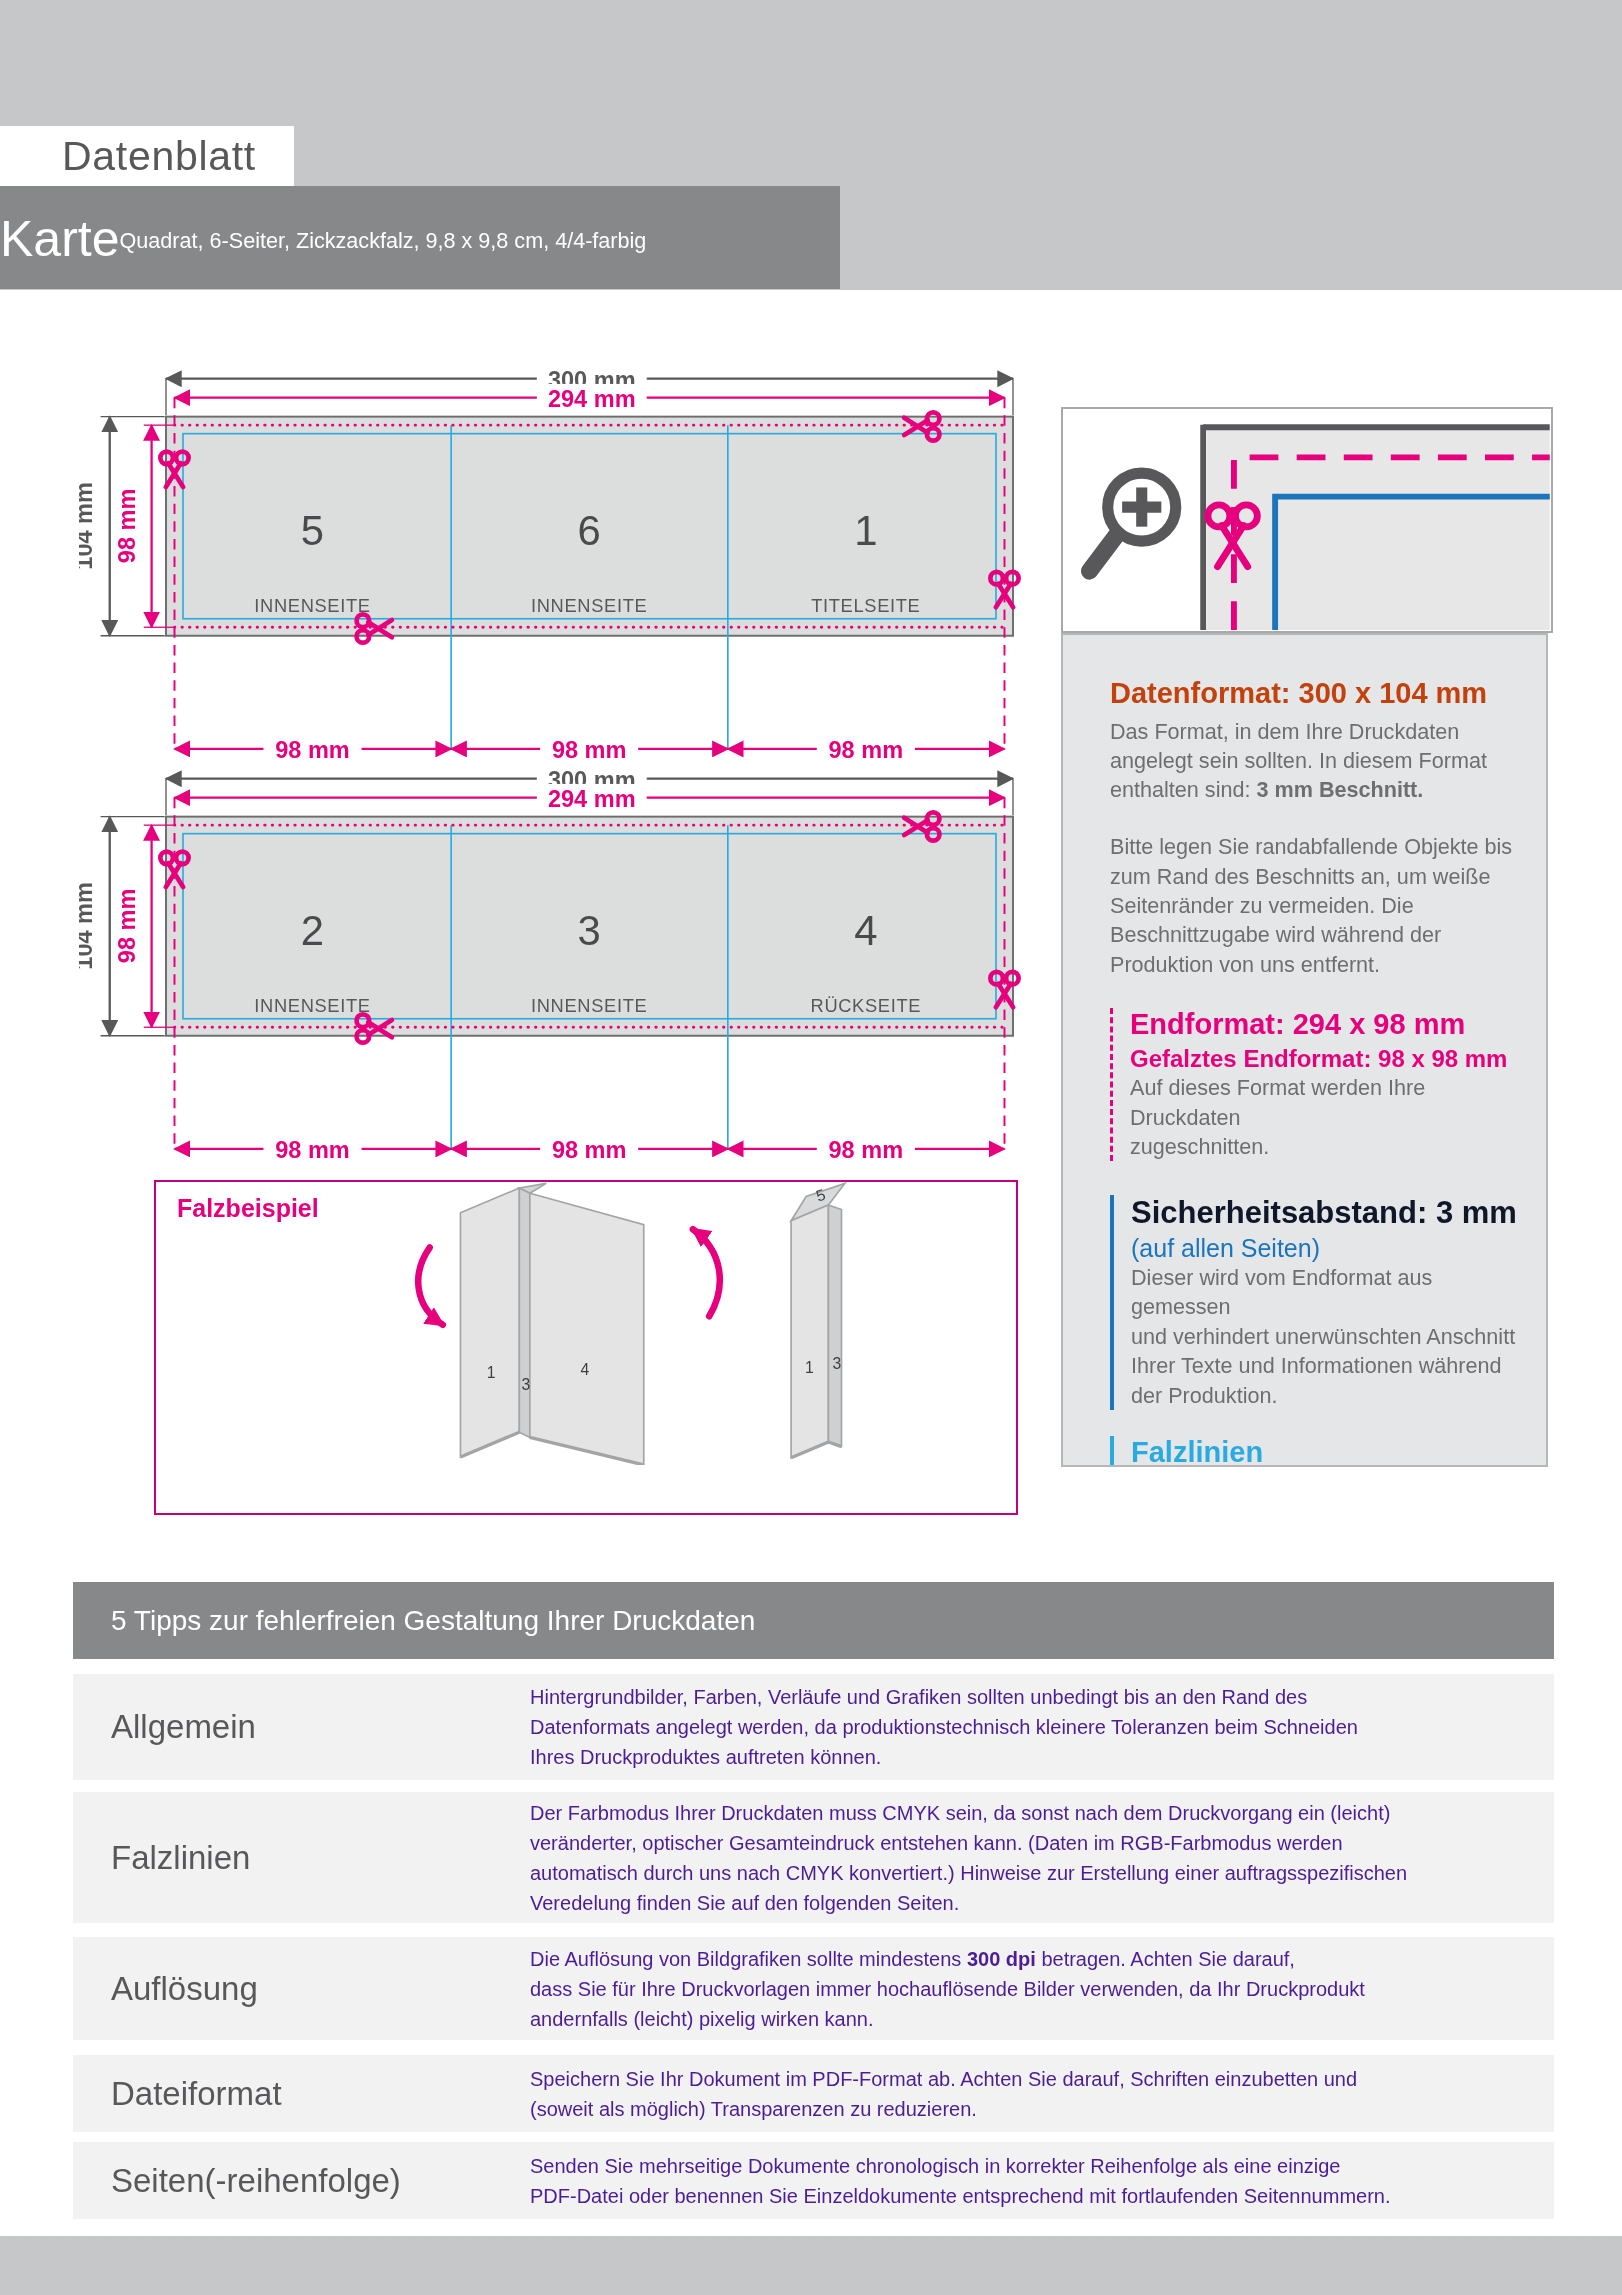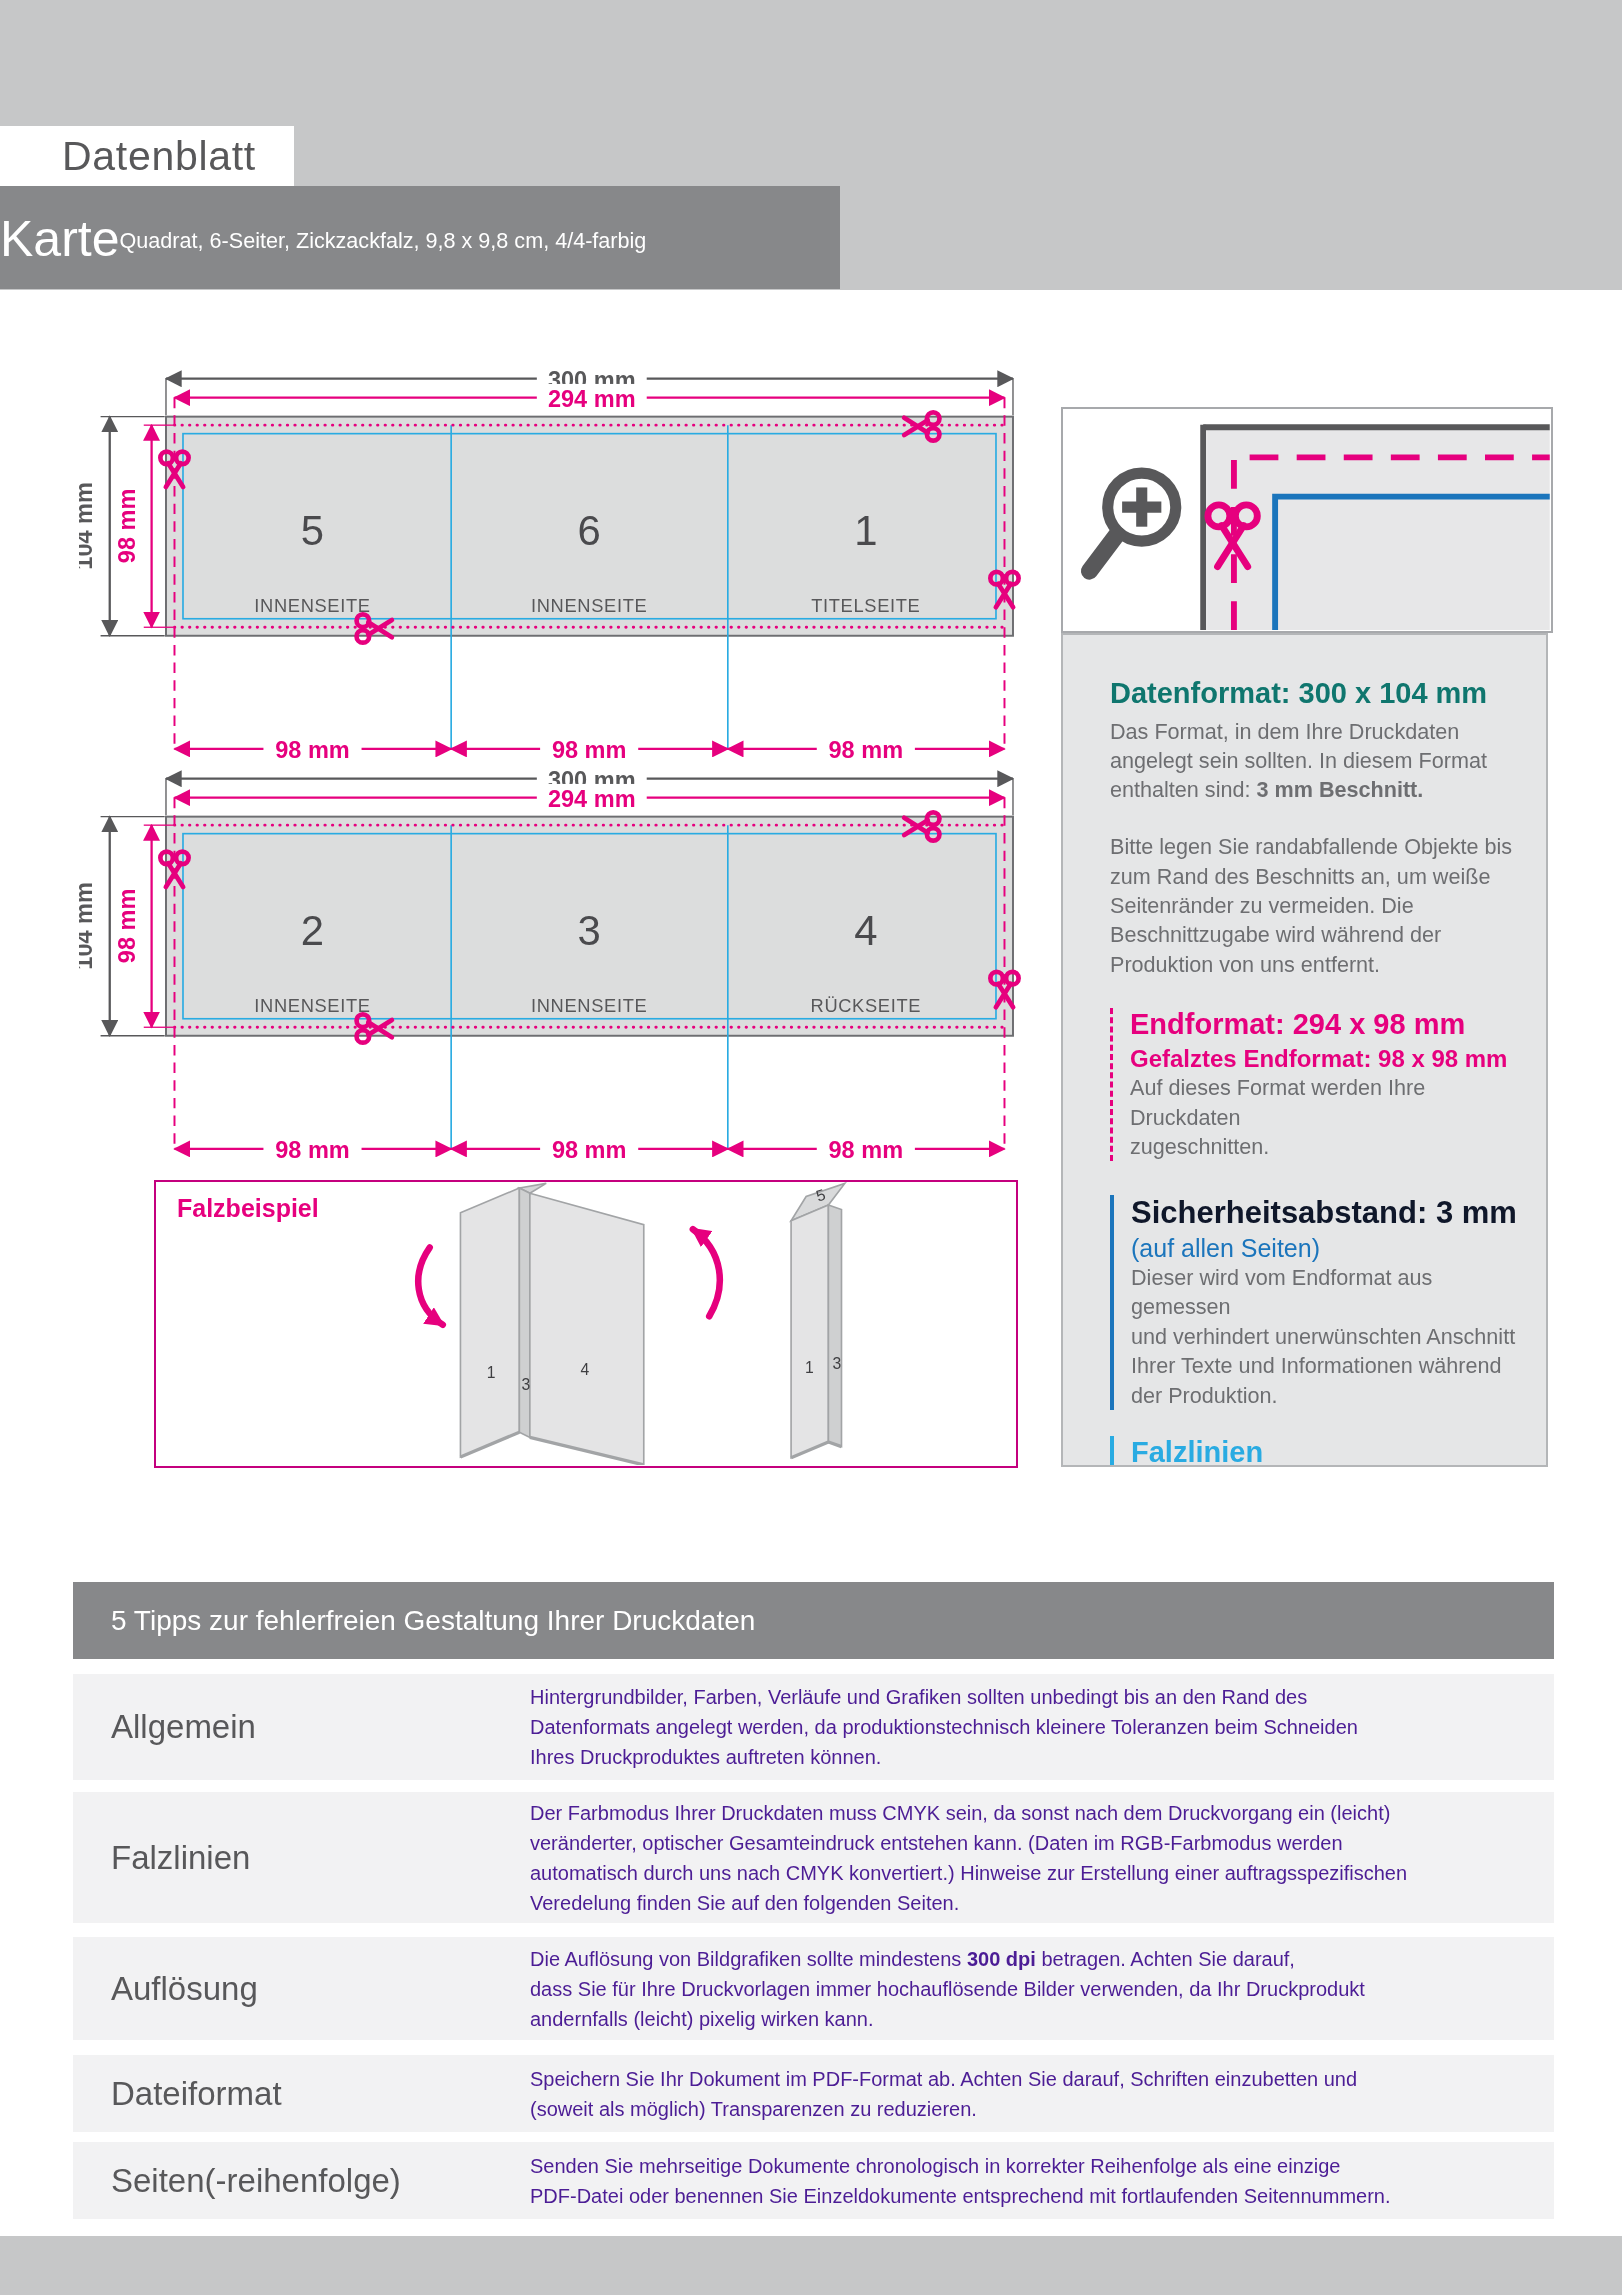--- a/index.html
+++ b/index.html
@@ -20,31 +20,31 @@
   
   .diag{position:absolute;}
   svg text{font-family:"Liberation Sans","DejaVu Sans",sans-serif;}
   .dimtext-dark{font-size:36px;font-weight:bold;fill:#58585a;text-anchor:middle;}
   .dimtext-mag{font-size:36px;font-weight:bold;fill:#e6007e;text-anchor:middle;}
   .pagenum{font-size:64px;fill:#4a4a4d;text-anchor:middle;}
   .panellabel{font-size:28px;letter-spacing:1px;fill:#58585a;text-anchor:middle;}
   .foldnum{font-size:24px;fill:#3f3f42;text-anchor:middle;}
 
   
-  .fold-box{left:154px;top:1180px;width:864px;height:288px;border:2.6px solid #c4007e;
+  .fold-box{left:154px;top:1180px;width:864px;height:335px;border:2.6px solid #c4007e;
             box-sizing:border-box;background:#ffffff;}
   .fold-title{position:absolute;left:21px;top:11.8px;font-size:25px;font-weight:bold;color:#e6007e;}
 
   
   .detail-box{left:1061px;top:407px;width:492px;height:226px;background:#ffffff;
               border:2.6px solid #a7a9ac;box-sizing:border-box;overflow:hidden;}
   .info-panel{left:1061px;top:633px;width:487px;height:834px;background:#e5e6e7;
               border:2px solid #b4b6b8;box-sizing:border-box;overflow:hidden;}
   .info-inner{padding:42px 26px 0 47px;}
-  .info-h1{font-size:29px;font-weight:bold;color:#0f766e;}
+  .info-h1{font-size:29px;font-weight:bold;color:#c2410c;}
   .info-p{font-size:21.6px;line-height:29.4px;color:#6d6e71;white-space:pre-line;}
   .mt10{margin-top:6.5px;} .mt42{margin-top:27.5px;} .mt44{margin-top:29px;}
   .mt52{margin-top:34px;} .mt40{margin-top:26px;}
   .sec{padding-left:17px;}
   .sec-end{border-left:3.9px dashed #e6007e;}
   .sec-sich{border-left:4.6px solid #1b75bc;}
   .sec-falz{border-left:4.6px solid #29abe2;}
   .h-mag{font-size:29px;font-weight:bold;color:#e6007e;}
   .h-mag2{font-size:24px;font-weight:bold;color:#e6007e;margin-top:3.9px;}
   .h-blue{font-size:31px;font-weight:bold;color:#0f172a;}

